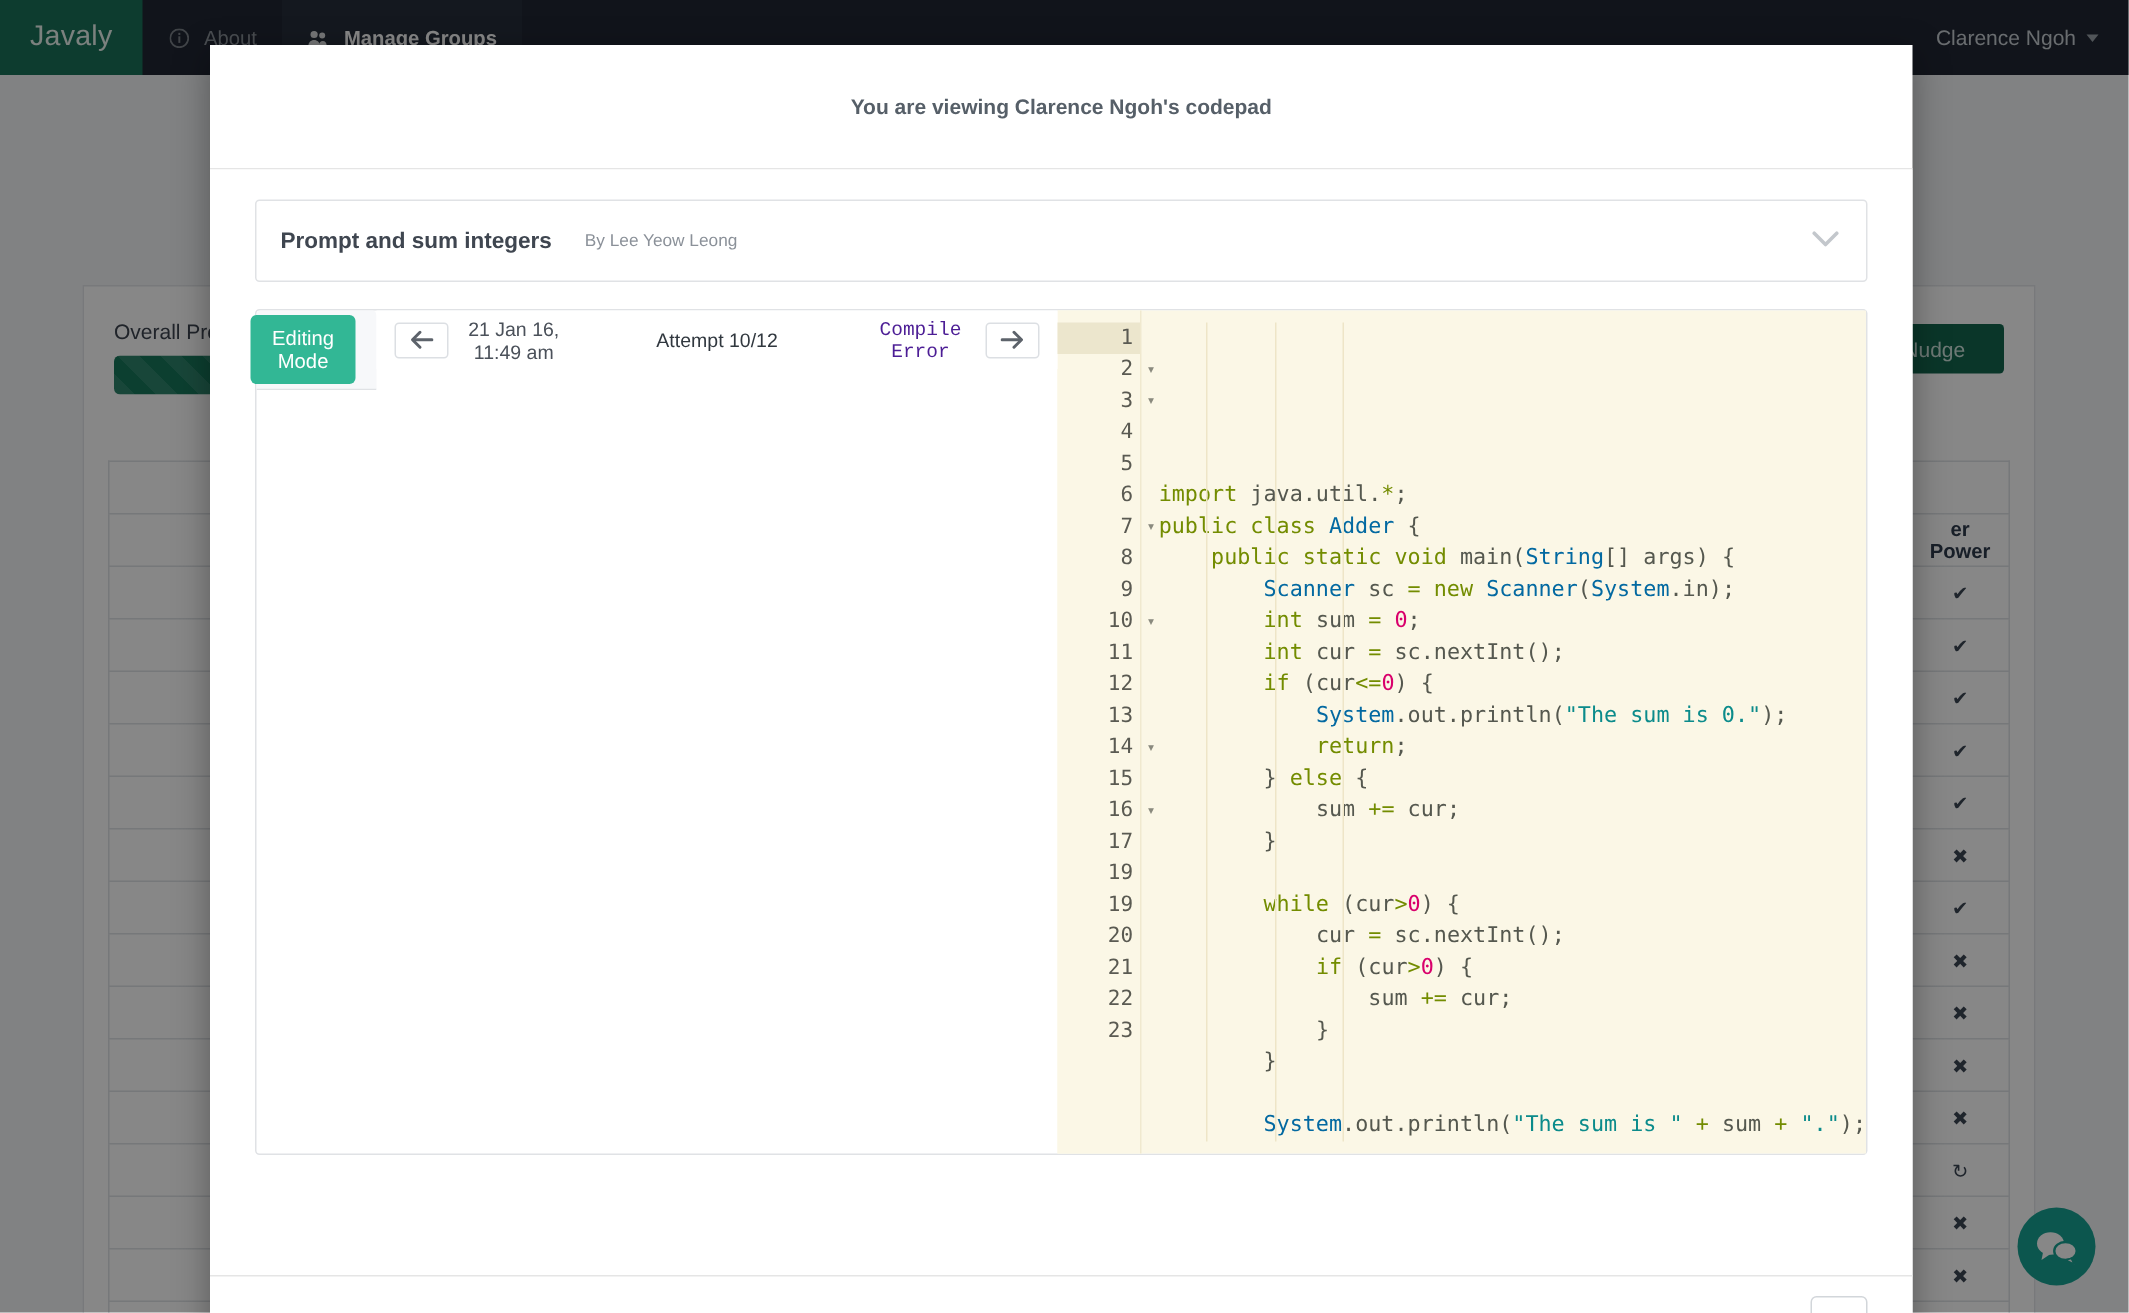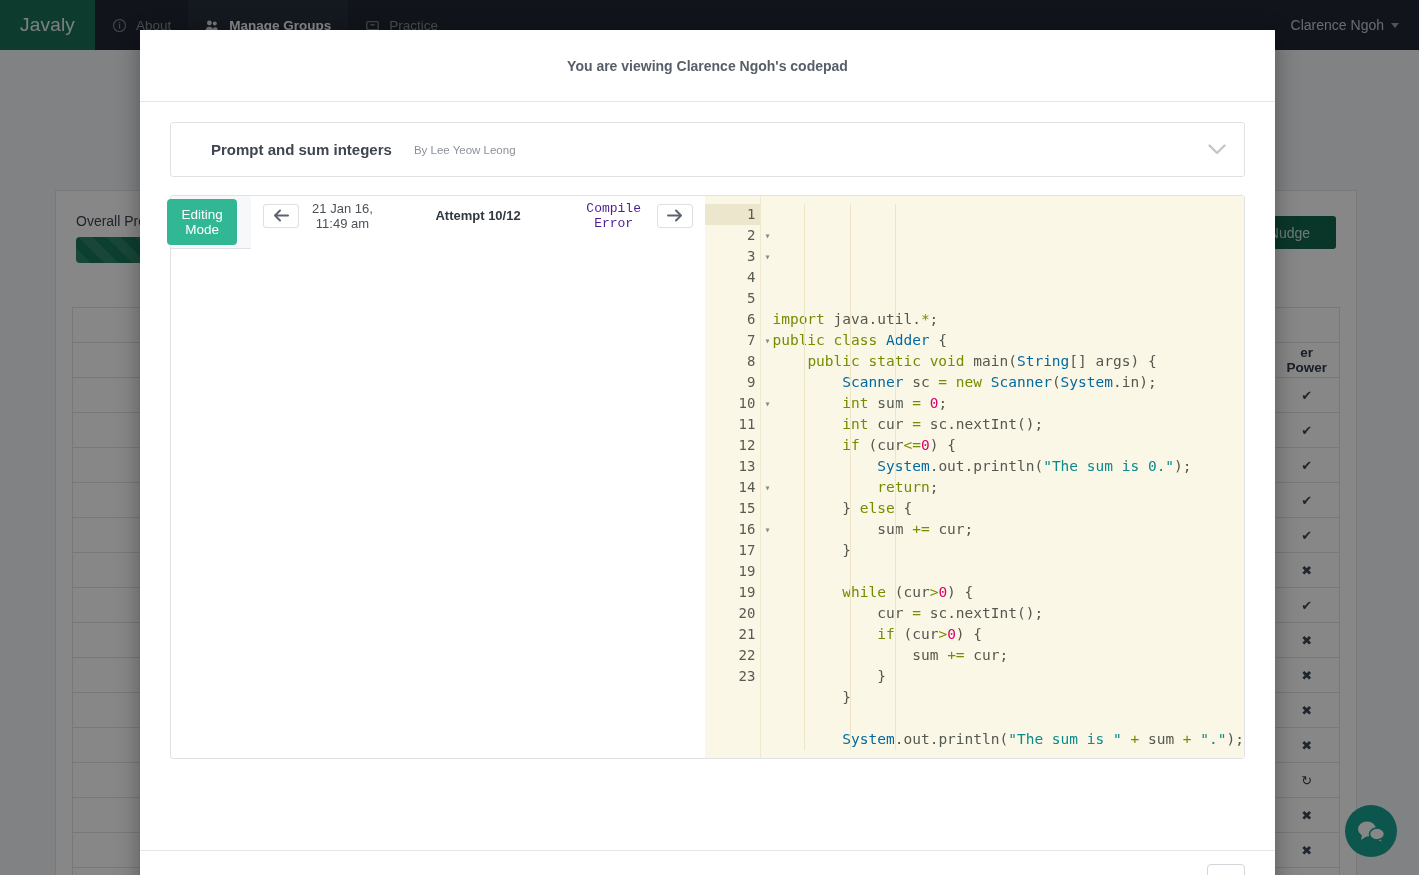--- a/index.html
+++ b/index.html
@@ -73,31 +73,31 @@
   
   .backdrop { position: absolute; inset: 0; background: rgba(0,0,0,.47); z-index: 20; }
 
   
   .modal {
     position: absolute; left: 140px; top: 30px; width: 1135px; height: 880px;
     background: #ffffff; z-index: 30;
     box-shadow: 0 5px 22px rgba(0,0,0,.35);
     display: flex; flex-direction: column;
   }
-  .modal-header { height: 72px; display: flex; align-items: center;
+  .modal-header { height: 83px; display: flex; align-items: center;
     justify-content: center; border-bottom: 1px solid #e5e5e5; }
   .modal-header-title { font-size: 14px; color: #565f68; font-weight: bold; }
   .modal-body { flex: 1; padding: 20px 30px 0 30px; background: #fff;
     overflow: hidden; }
 
   .panel { border: 1px solid #e0e2e5; border-radius: 3px; background: #fff; }
   .q-panel { margin-bottom: 18px; }
   .q-head { height: 53px; display: flex; align-items: center; padding: 0 16px;
     position: relative; }
-  .q-title { font-size: 15px; color: #3f4650; font-weight: bold; margin-left: 24px; }
+  .q-title { font-size: 15px; color: #3f4650; font-weight: bold; }
   .q-author { font-size: 11.5px; color: #8b9199; margin-left: 22px; }
   .chev { position: absolute; right: 18px; top: 50%; transform: translateY(-50%);
     color: #c3c7cc; }
 
   .hist-panel { display: flex; flex-direction: row; }
   .hist-head { height: 53px; background: #f7f8fa; border-bottom: 1px solid #e0e2e5;
     display: flex; align-items: center; padding: 0 14px; position: relative;
     border-top-left-radius: 3px; border-top-right-radius: 3px; }
   .hist-title { font-size: 15px; color: #3f4650; font-weight: bold; }
   .edit-mode-btn { position: absolute; right: 14px; top: 50%;
@@ -106,21 +106,21 @@
     font-family: inherit; cursor: pointer; }
 
   .hist-nav { height: 39px; display: flex; align-items: center; background: #fff;
     padding: 0 12px; position: relative; }
   .arrow-btn { width: 36px; height: 24px; border: 1px solid #dcdfe3;
     border-radius: 3px; background: #fff; display: flex; align-items: center;
     justify-content: center; color: #5d636b; cursor: pointer; }
   .hist-nav-mid { flex: 1; display: flex; align-items: center; gap: 48px; }
   .hn-cell { flex: 1; text-align: center; font-size: 13px; }
   .hn-date { color: #4b515a; }
-  .hn-attempt { color: #31383f; font-weight: bold; }
+  .hn-attempt { color: #31383f; font-weight: normal; }
   .hn-status { color: #4c1d95; font-family: Liberation Mono, monospace; }
 
   
   .editor { background: #fbf7e6; display: flex; font-family: "DejaVu Sans Mono", monospace;
     font-size: 14.5px; line-height: 21px; min-height: 500px; }
   .gutter { width: 56px; background: #fbf7e6; border-right: 1px solid #f0e9cf;
     padding: 8px 0; flex: 0 0 56px; }
   .gline { height: 21px; display: flex; align-items: center;
     justify-content: flex-end; padding-right: 5px; color: #5a5a52;
     font-size: 14px; position: relative; }
@@ -277,29 +277,20 @@
         <a class="nav-item active" href="#">
           <span class="nav-icon">
             <svg width="14" height="13" viewBox="0 0 14 13">
               <circle cx="4.4" cy="4" r="2.4" fill="currentColor"></circle>
               <circle cx="9.8" cy="4.6" r="2" fill="currentColor"></circle>
               <path d="M0.6 11.5c0-2.3 1.7-3.8 3.8-3.8s3.8 1.5 3.8 3.8Z" fill="currentColor"></path>
               <path d="M7.6 11.5c0-2 1.1-3.2 2.6-3.2s2.6 1.2 2.6 3.2Z" fill="currentColor"></path>
             </svg>
           </span>
           <span>Manage Groups</span>
-        </a>
-        <a class="nav-item" href="#">
-          <span class="nav-icon">
-            <svg width="13" height="13" viewBox="0 0 13 13">
-              <rect x="0.8" y="2.6" width="11.4" height="8.2" rx="1.3" fill="none" stroke="currentColor" stroke-width="1.4"></rect>
-              <rect x="4.3" y="5.1" width="4.4" height="1.5" fill="currentColor"></rect>
-            </svg>
-          </span>
-          <span>Practice</span>
         </a>
       </div>
     <div class="nav-right">
       <div class="nav-user">
         <span>Clarence Ngoh</span>
         <span class="caret"></span>
       </div>
     </div>
   </div>
 

